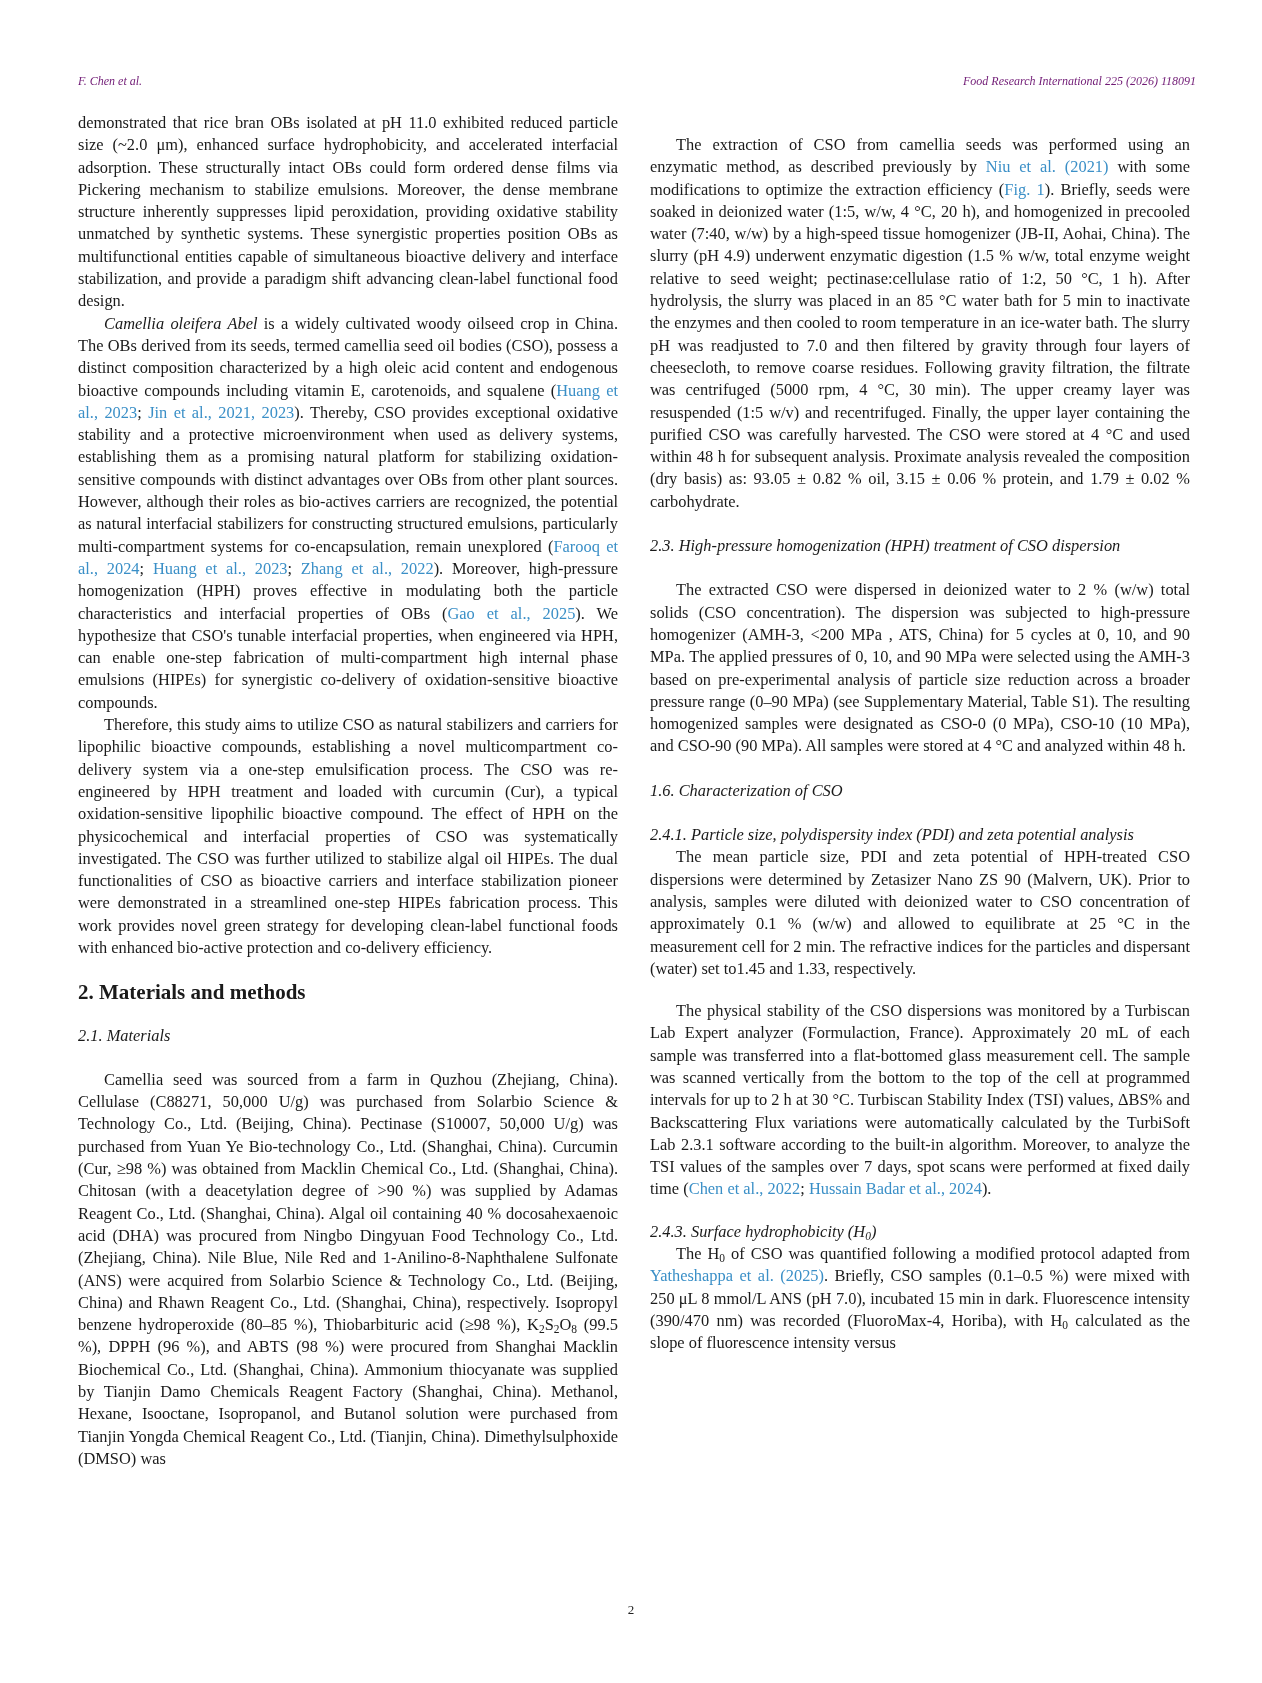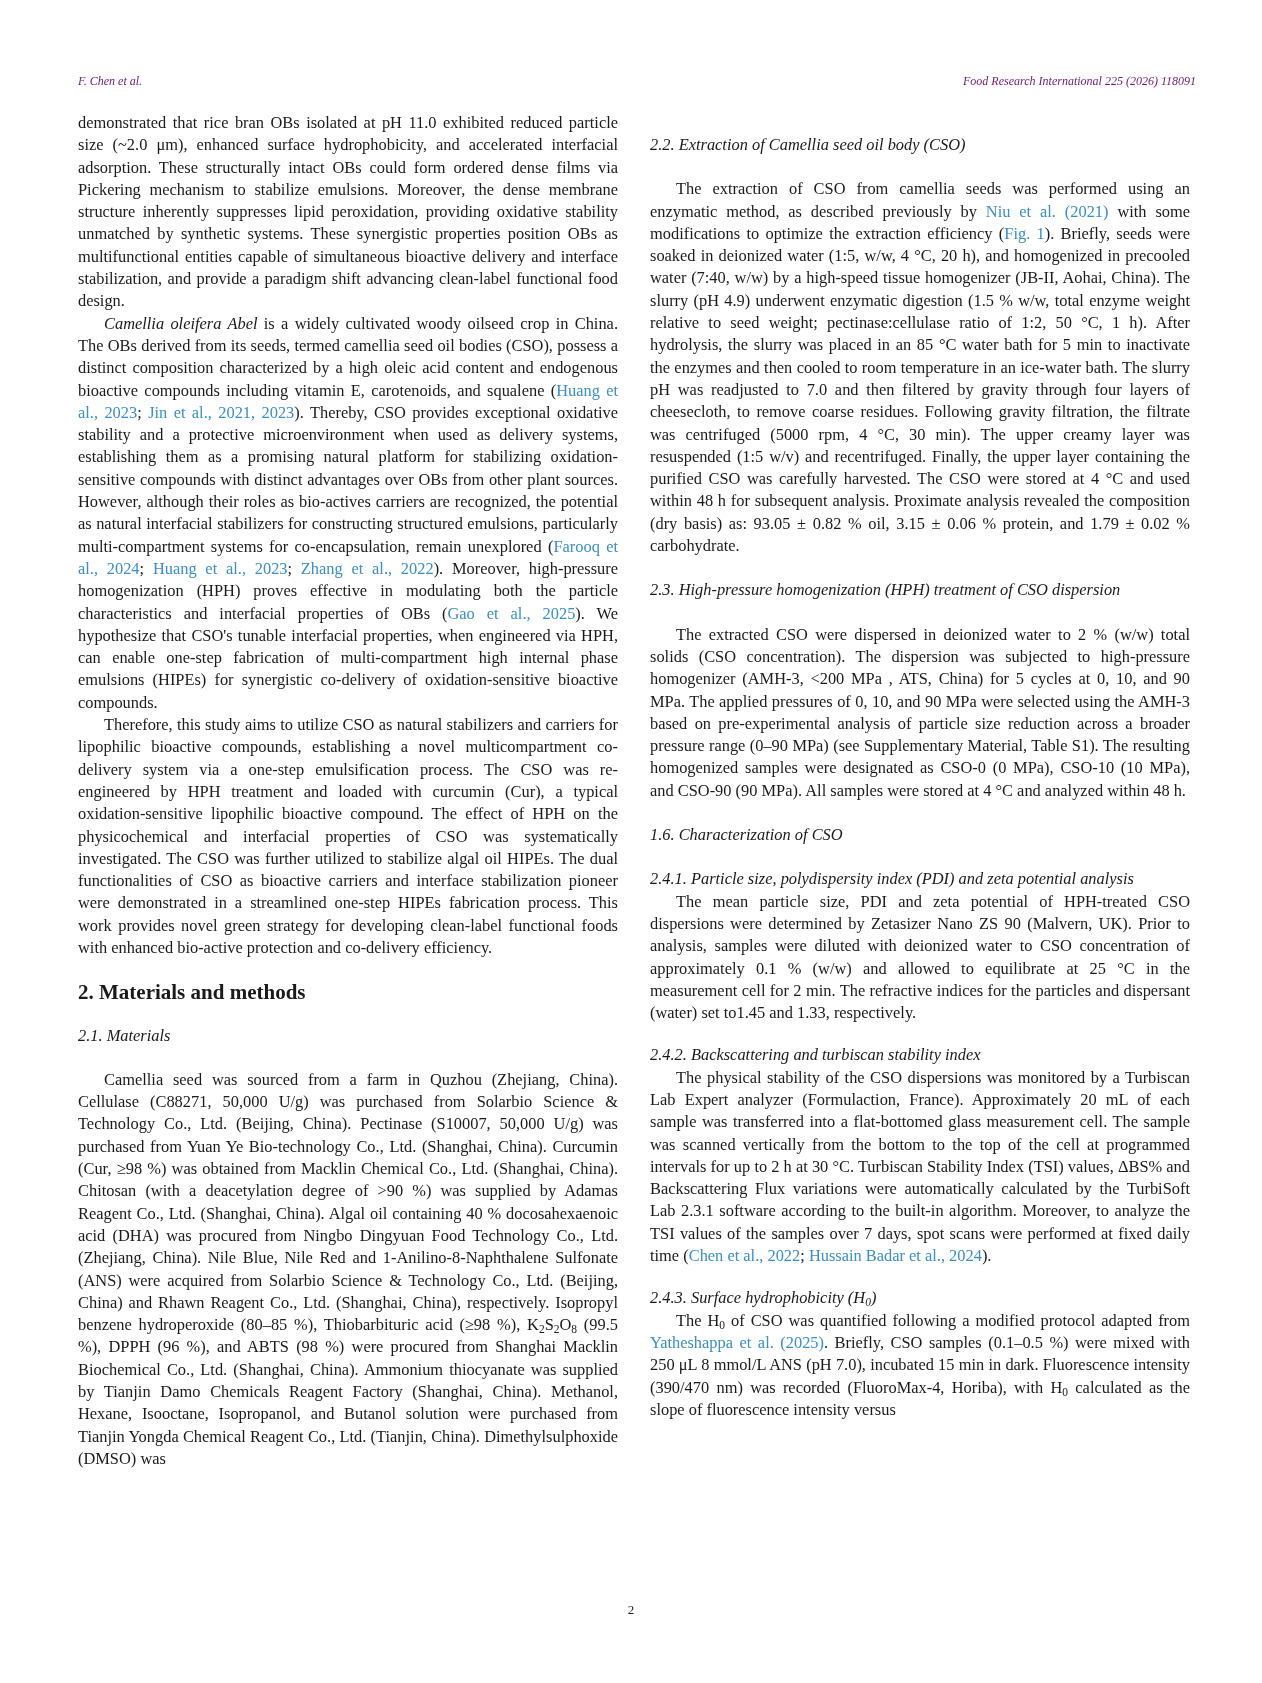--- a/index.html
+++ b/index.html
@@ -49,30 +49,28 @@
   <p class="indent">Therefore, this study aims to utilize CSO as natural stabilizers and carriers for lipophilic bioactive compounds, establishing a novel multi­compartment co-delivery system via a one-step emulsification process. The CSO was re-engineered by HPH treatment and loaded with curcu­min (Cur), a typical oxidation-sensitive lipophilic bioactive compound. The effect of HPH on the physicochemical and interfacial properties of CSO was systematically investigated. The CSO was further utilized to stabilize algal oil HIPEs. The dual functionalities of CSO as bioactive carriers and interface stabilization pioneer were demonstrated in a streamlined one-step HIPEs fabrication process. This work provides novel green strategy for developing clean-label functional foods with enhanced bio-active protection and co-delivery efficiency.</p>
 
   <div class="sec-title">2.  Materials and methods</div>
   <div class="subsec-title">2.1.  Materials</div>
 
   <p class="indent"><span>Camellia seed was sourced from a farm in Quzhou (Zhejiang, China). Cellulase (C88271, 50,000 U/g) was purchased from Solarbio Science &amp; Technology Co., Ltd. (Beijing, China). Pectinase (S10007, 50,000 U/g) was purchased from Yuan Ye Bio-technology Co., Ltd. (Shanghai, China). Curcumin (Cur, ≥98 %) was obtained from Macklin Chemical Co., Ltd. (Shanghai, China). Chitosan (with a deacetylation degree of &gt;90 %) was supplied by Adamas Reagent Co., Ltd. (Shanghai, China). Algal oil containing 40 % docosahexaenoic acid (DHA) was procured from Ningbo Dingyuan Food Technology Co., Ltd. (Zhejiang, China). Nile Blue, Nile Red and 1-Anilino-8-Naphthalene Sulfonate (ANS) were acquired from Solarbio Science &amp; Technology Co., Ltd. (Beijing, China) and Rhawn Reagent Co., Ltd. (Shanghai, China), respectively. Isopropyl benzene hydroperoxide (80–85 %), Thiobarbituric acid (≥98 %), </span><span>K</span><sub>2</sub><span>S</span><sub>2</sub><span>O</span><sub>8</sub><span> (99.5 %), DPPH (96 %), and ABTS (98 %) were procured from Shanghai Macklin Biochemical Co., Ltd. (Shanghai, China). Ammonium thiocyanate was supplied by Tianjin Damo Chemicals Reagent Factory (Shanghai, China). Methanol, Hexane, Isooctane, Isopropanol, and Butanol solution were purchased from Tianjin Yongda Chemical Re­agent Co., Ltd. (Tianjin, China). Dimethylsulphoxide (DMSO) was</span></p>
 </div>
 
 <div class="col col-right">
   <div class="gap"></div>
-  <div class="subsec-title">2.2.  Extraction of Camellia seed oil body (CSO)</div>
   <p class="indent"><span>The extraction of CSO from camellia seeds was performed using an enzymatic method, as described previously by </span><span class="link">Niu et al. (2021)</span><span> with some modifications to optimize the extraction efficiency (</span><span class="link">Fig. 1</span><span>). Briefly, seeds were soaked in deionized water (1:5, w/w, 4 °C, 20 h), and ho­mogenized in precooled water (7:40, w/w) by a high-speed tissue ho­mogenizer (JB-II, Aohai, China). The slurry (pH 4.9) underwent enzymatic digestion (1.5 % w/w, total enzyme weight relative to seed weight; pectinase:cellulase ratio of 1:2, 50 °C, 1 h). After hydrolysis, the slurry was placed in an 85 °C water bath for 5 min to inactivate the enzymes and then cooled to room temperature in an ice-water bath. The slurry pH was readjusted to 7.0 and then filtered by gravity through four layers of cheesecloth, to remove coarse residues. Following gravity filtration, the filtrate was centrifuged (5000 rpm, 4 °C, 30 min). The upper creamy layer was resuspended (1:5 w/v) and recentrifuged. Finally, the upper layer containing the purified CSO was carefully har­vested. The CSO were stored at 4 °C and used within 48 h for subsequent analysis. Proximate analysis revealed the composition (dry basis) as: 93.05 ± 0.82 % oil, 3.15 ± 0.06 % protein, and 1.79 ± 0.02 % carbohydrate.</span></p>
   <div class="gap"></div>
   <div class="subsec-title">2.3.  High-pressure homogenization (HPH) treatment of CSO dispersion</div>
   <p class="indent">The extracted CSO were dispersed in deionized water to 2 % (w/w) total solids (CSO concentration). The dispersion was subjected to high-pressure homogenizer (AMH-3, &lt;200 MPa , ATS, China) for 5 cycles at 0, 10, and 90 MPa. The applied pressures of 0, 10, and 90 MPa were selected using the AMH-3 based on pre-experimental analysis of particle size reduction across a broader pressure range (0–90 MPa) (see Sup­plementary Material, Table S1). The resulting homogenized samples were designated as CSO-0 (0 MPa), CSO-10 (10 MPa), and CSO-90 (90 MPa). All samples were stored at 4 °C and analyzed within 48 h.</p>
   <div class="gap"></div>
   <div class="subsec-title">1.6.  Characterization of CSO</div>
   <div class="subsub-title">2.4.1.  Particle size, polydispersity index (PDI) and zeta potential analysis</div>
   <p class="indent">The mean particle size, PDI and zeta potential of HPH-treated CSO dispersions were determined by Zetasizer Nano ZS 90 (Malvern, UK). Prior to analysis, samples were diluted with deionized water to CSO concentration of approximately 0.1 % (w/w) and allowed to equilibrate at 25 °C in the measurement cell for 2 min. The refractive indices for the particles and dispersant (water) set to1.45 and 1.33, respectively.</p>
   <div class="gap-sm"></div>
-  <div class="subsub-title">2.4.2.  Backscattering and turbiscan stability index</div>
   <p class="indent"><span>The physical stability of the CSO dispersions was monitored by a Turbiscan Lab Expert analyzer (Formulaction, France). Approximately 20 mL of each sample was transferred into a flat-bottomed glass mea­surement cell. The sample was scanned vertically from the bottom to the top of the cell at programmed intervals for up to 2 h at 30 °C. Turbiscan Stability Index (TSI) values, ΔBS% and Backscattering Flux variations were automatically calculated by the TurbiSoft Lab 2.3.1 software ac­cording to the built-in algorithm. Moreover, to analyze the TSI values of the samples over 7 days, spot scans were performed at fixed daily time (</span><span class="link">Chen et al., 2022</span><span>; </span><span class="link">Hussain Badar et al., 2024</span><span>).</span></p>
   <div class="gap-sm"></div>
   <div class="subsub-title"><span>2.4.3.  Surface hydrophobicity (H</span><sub>0</sub><span>)</span></div>
   <p class="indent"><span>The H</span><sub>0</sub><span> of CSO was quantified following a modified protocol adapted from </span><span class="link">Yatheshappa et al. (2025)</span><span>. Briefly, CSO samples (0.1–0.5 %) were mixed with 250 μL 8 mmol/L ANS (pH 7.0), incubated 15 min in dark. Fluorescence intensity (390/470 nm) was recorded (FluoroMax-4, Horiba), with H</span><sub>0</sub><span> calculated as the slope of fluorescence intensity versus</span></p>
 </div>
 
 <div class="page-number">2</div>
 
 </body></html>

